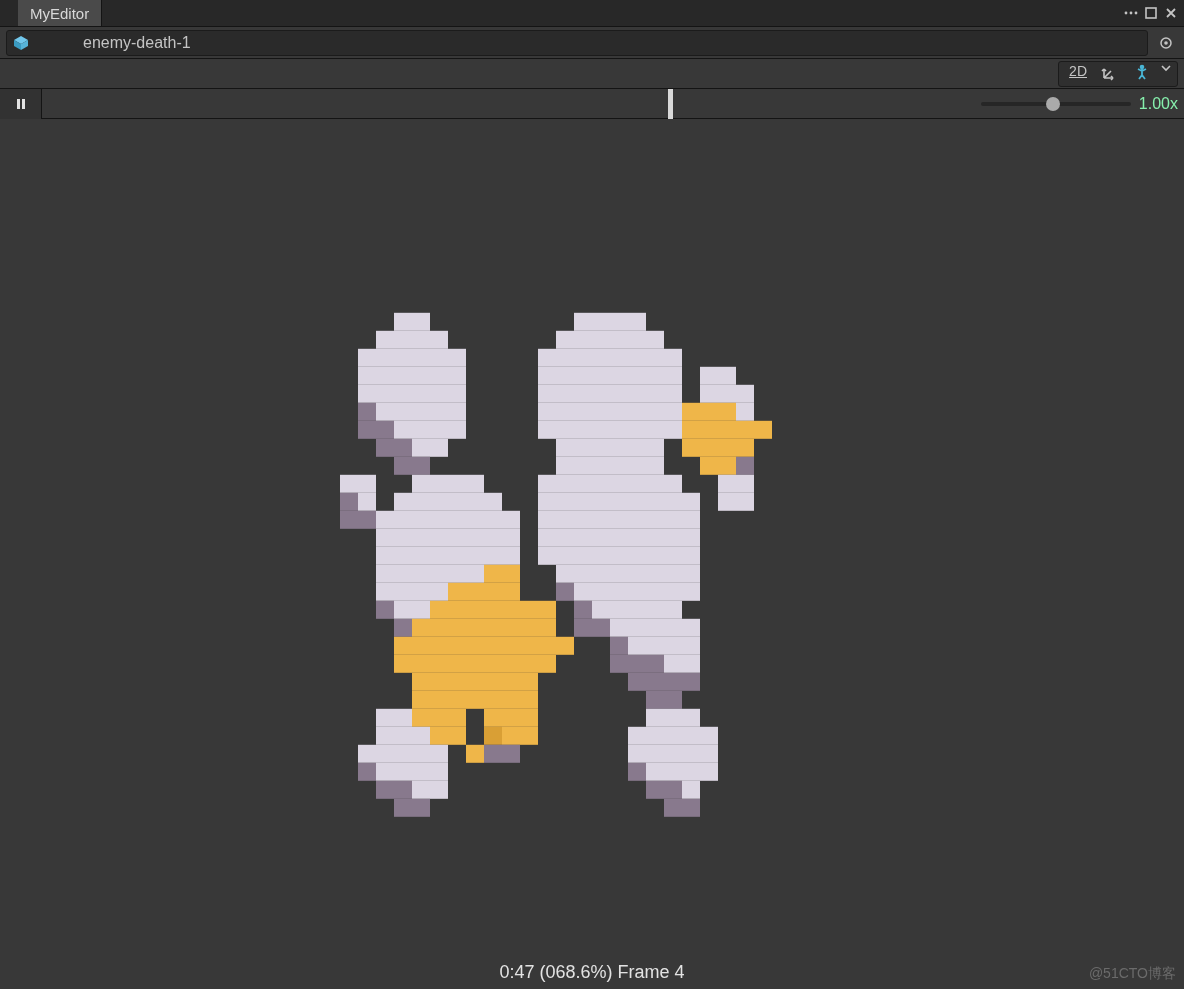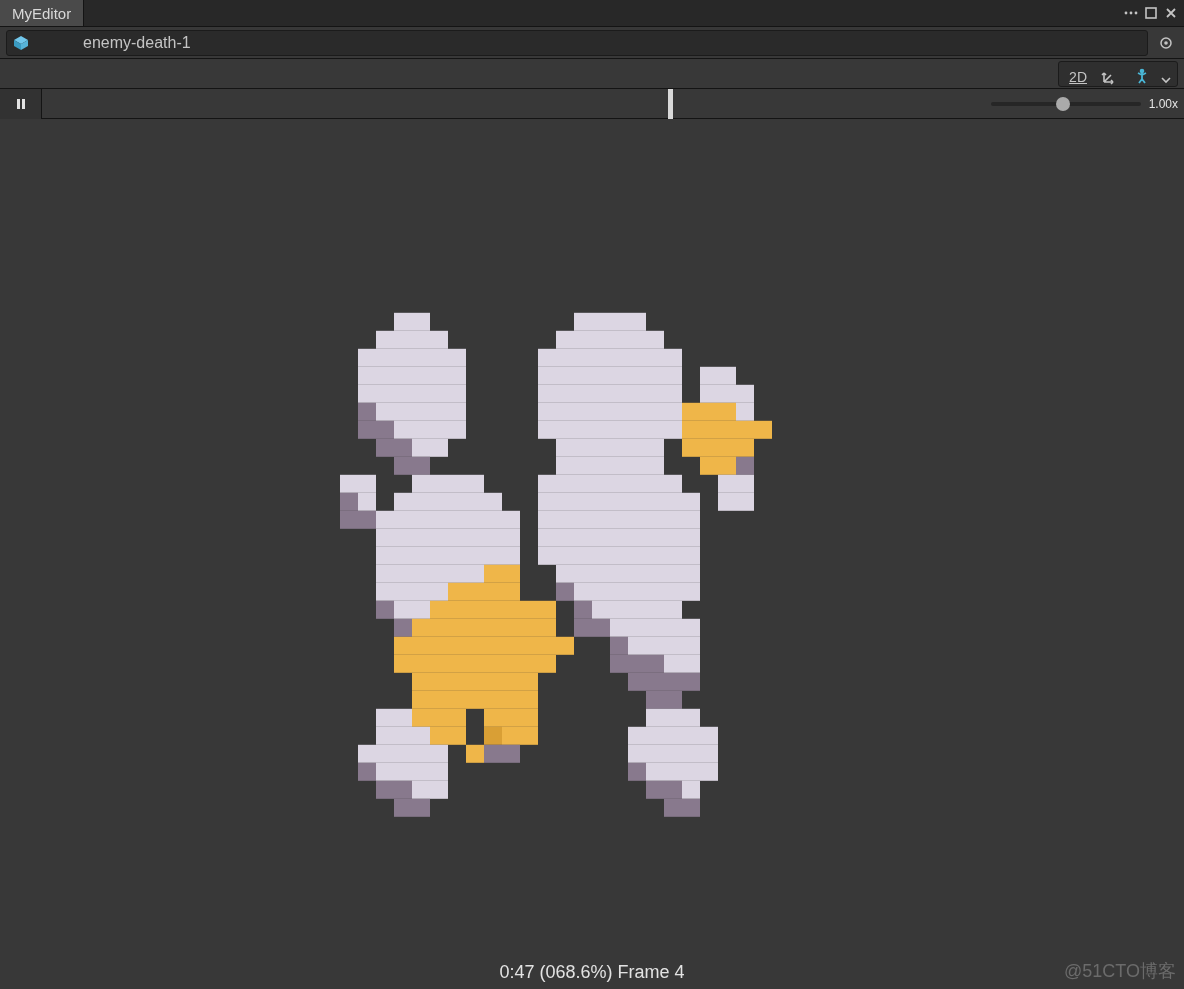--- a/index.html
+++ b/index.html
@@ -1,45 +1,45 @@
 <!DOCTYPE html>
 <html><head>
 <meta charset="utf-8">
 <style>
   * { margin:0; padding:0; box-sizing:border-box; font-family:Arial,Helvetica,sans-serif; }
   body { background:#383838; width:1184px; height:989px; overflow:hidden; color:#c4c4c4; user-select:none; }
 
   
   .tabs { height:27px; background:#282828; border-bottom:1px solid #141414; display:flex; align-items:stretch; }
   .tab  { background:#383838; padding:0 12px; display:flex; align-items:center; font-size:15px; border-right:1px solid #141414; }
-  .tab.active { background:#4a4a4a; color:#d8d8d8; }
+  .tab.active { background:#4a4a4a; color:#d8d8d8;margin-left:18px; }
   .win-controls { margin-left:auto; display:flex; align-items:center; gap:6px; padding-right:6px; }
   .win-controls span, .win-controls svg { color:#c4c4c4; }
 
   
   .objrow { height:32px; background:#383838; display:flex; align-items:center; padding:0 6px; gap:6px; border-bottom:1px solid #141414; }
   .objfield { flex:1; height:26px; background:#2a2a2a; border:1px solid #1b1b1b; border-radius:3px; display:flex; align-items:center; padding:0 6px; font-size:16px; color:#c4c4c4;gap:48px; }
   .cube-ico { width:16px; height:16px; margin-right:6px; }
   .picker { width:24px; height:24px; display:flex; align-items:center; justify-content:center; }
 
   
   .viewtools { height:30px; background:#383838; position:relative; border-bottom:1px solid #141414; }
   .toolgroup { position:absolute; right:6px; top:2px; height:26px; display:flex; align-items:center; gap:2px; background:#2f2f2f; border:1px solid #1b1b1b; border-radius:3px; padding:0 4px; }
-  .toolbtn { padding:0 6px; height:22px; display:flex; align-items:flex-end; font-size:14px; color:#c4c4c4; border-radius:3px;text-decoration:underline; }
+  .toolbtn { padding:0 6px; height:22px; display:flex; align-items:flex-start; font-size:14px; color:#c4c4c4; border-radius:3px;text-decoration:underline; }
   .person-ico { color:#49b6d6; }
 
   
   .playbar { height:30px; background:#383838; display:flex; align-items:center; border-bottom:1px solid #141414; position:relative; }
   .pausebtn { width:42px; height:30px; background:#323232; display:flex; align-items:center; justify-content:center; border-right:1px solid #141414; }
   .timeline { flex:1; height:30px; position:relative; margin-right:230px; }
   .playhead { position:absolute; top:0; bottom:0; width:5px; background:#d9d9d9; }
   .speedgroup { position:absolute; right:6px; top:0; bottom:0; display:flex; align-items:center; gap:8px; }
   .slider { width:150px; height:4px; background:#262626; border-radius:2px; position:relative; }
   .slider-thumb { position:absolute; top:50%; width:14px; height:14px; border-radius:50%; background:#aaaaaa; transform:translate(-50%,-50%); }
-  .speed-label { font-size:12px; color:#e5e5e5; }
+  .speed-label { font-size:16px; color:#86efac; }
 
   
   .viewport { position:absolute; left:0; right:0; top:119px; bottom:0; background:#383838; }
   .sprite-canvas {
     position:absolute;
     left:50%; top:50%;
     transform:translate(-50%,-48%);
     image-rendering:pixelated;
     width:540px;   
     height:540px;
@@ -47,21 +47,21 @@
     grid-template-columns:repeat(30,18px);
     grid-template-rows:repeat(30,18px);
   }
   .px { width:18px; height:18px; }
   .c-w { background:#dcd6e3; }  
   .c-s { background:#88798d; }  
   .c-y { background:#efb649; }  
   .c-yd{ background:#d99f35; }  
 
   .framebar { position:absolute; left:0; right:0; bottom:0; height:34px; display:flex; align-items:center; justify-content:center; font-size:18px; color:#e3e3e3; }
-  .watermark { position:absolute; right:8px; bottom:6px; font-size:18px; color:#6b6b6b; }
+  .watermark { position:absolute; right:8px; bottom:6px; font-size:14px; color:#6b6b6b; }
 
   svg { display:block; }
 </style>
 </head>
 <body>
 
 <div class="tabs">
   <div class="tab active">
     <span>MyEditor</span>
   </div>

